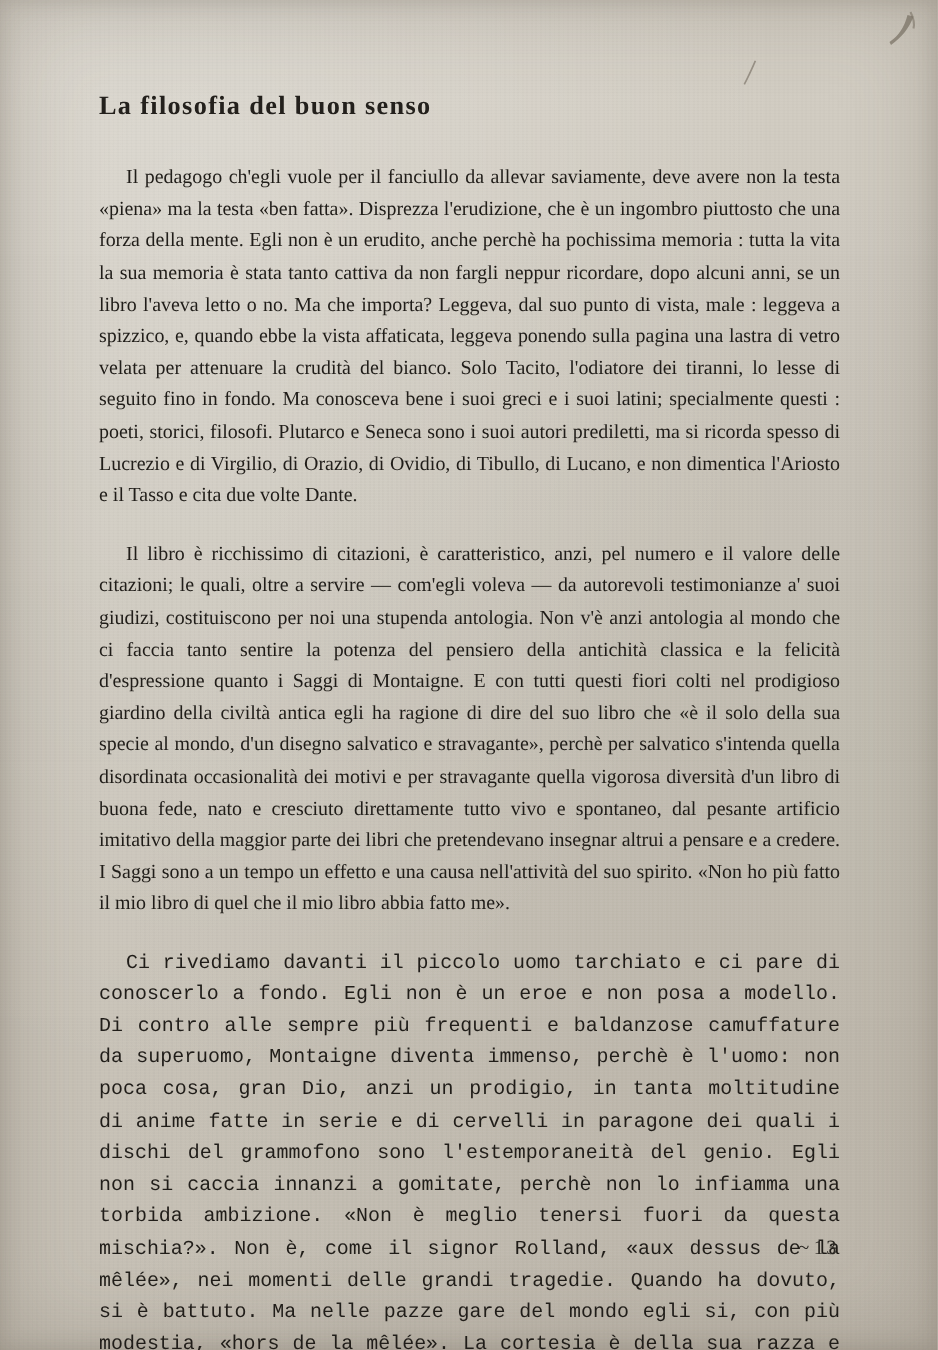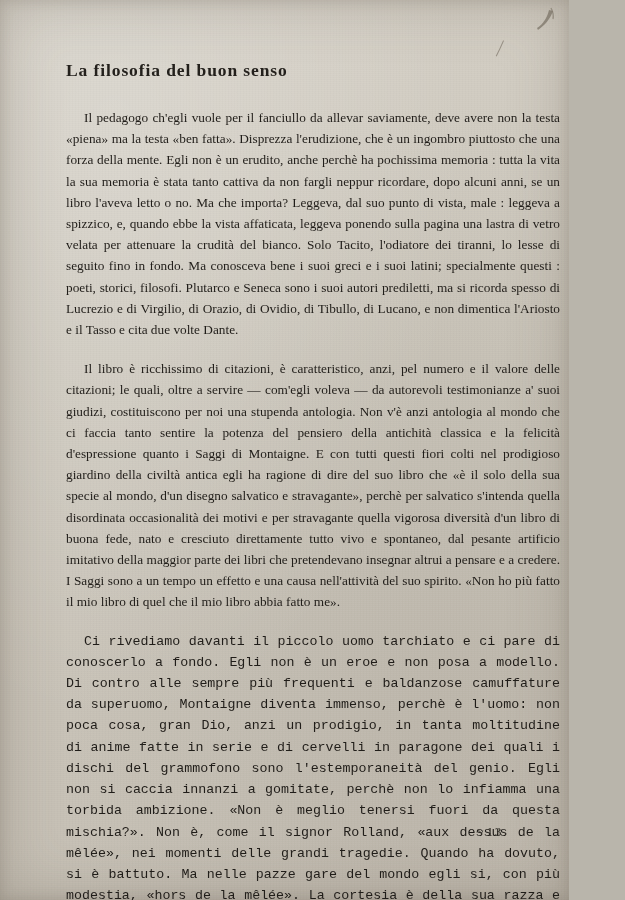--- a/index.html
+++ b/index.html
@@ -8,21 +8,21 @@
     background: #b9b5ab;
   }
   body {
     width: 625px;
     height: 900px;
     overflow: hidden;
     font-family: "Liberation Serif", serif;
   }
   .page {
     position: relative;
-    width: 569px;
+    width: 625px;
     height: 900px;
     background: #cfcac0;
     background-image:
       radial-gradient(ellipse at 20% 15%, rgba(255,255,255,0.22), rgba(255,255,255,0) 55%),
       radial-gradient(ellipse at 80% 80%, rgba(120,110,95,0.14), rgba(0,0,0,0) 60%),
       linear-gradient(180deg, #d3cec4 0%, #cbc6bb 40%, #c6c0b5 100%);
     box-sizing: border-box;
   }
   
   .grain {

